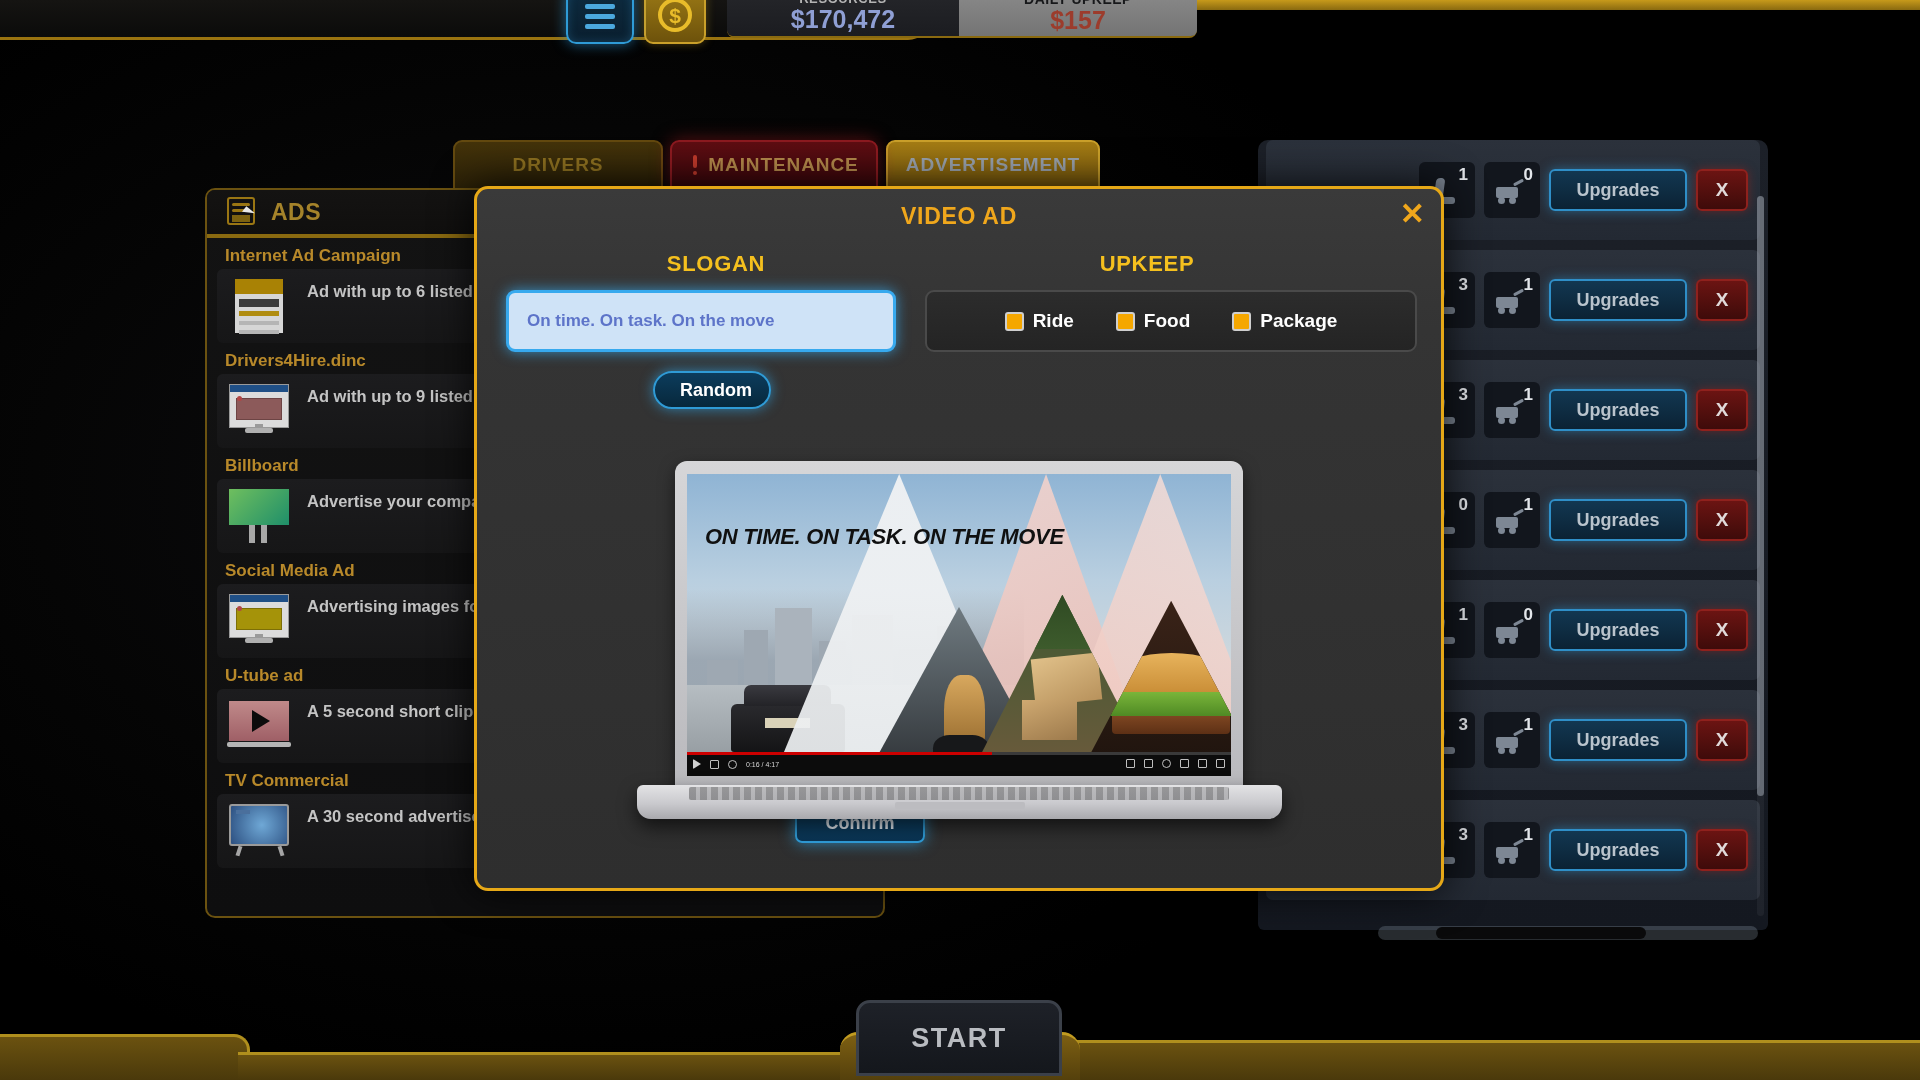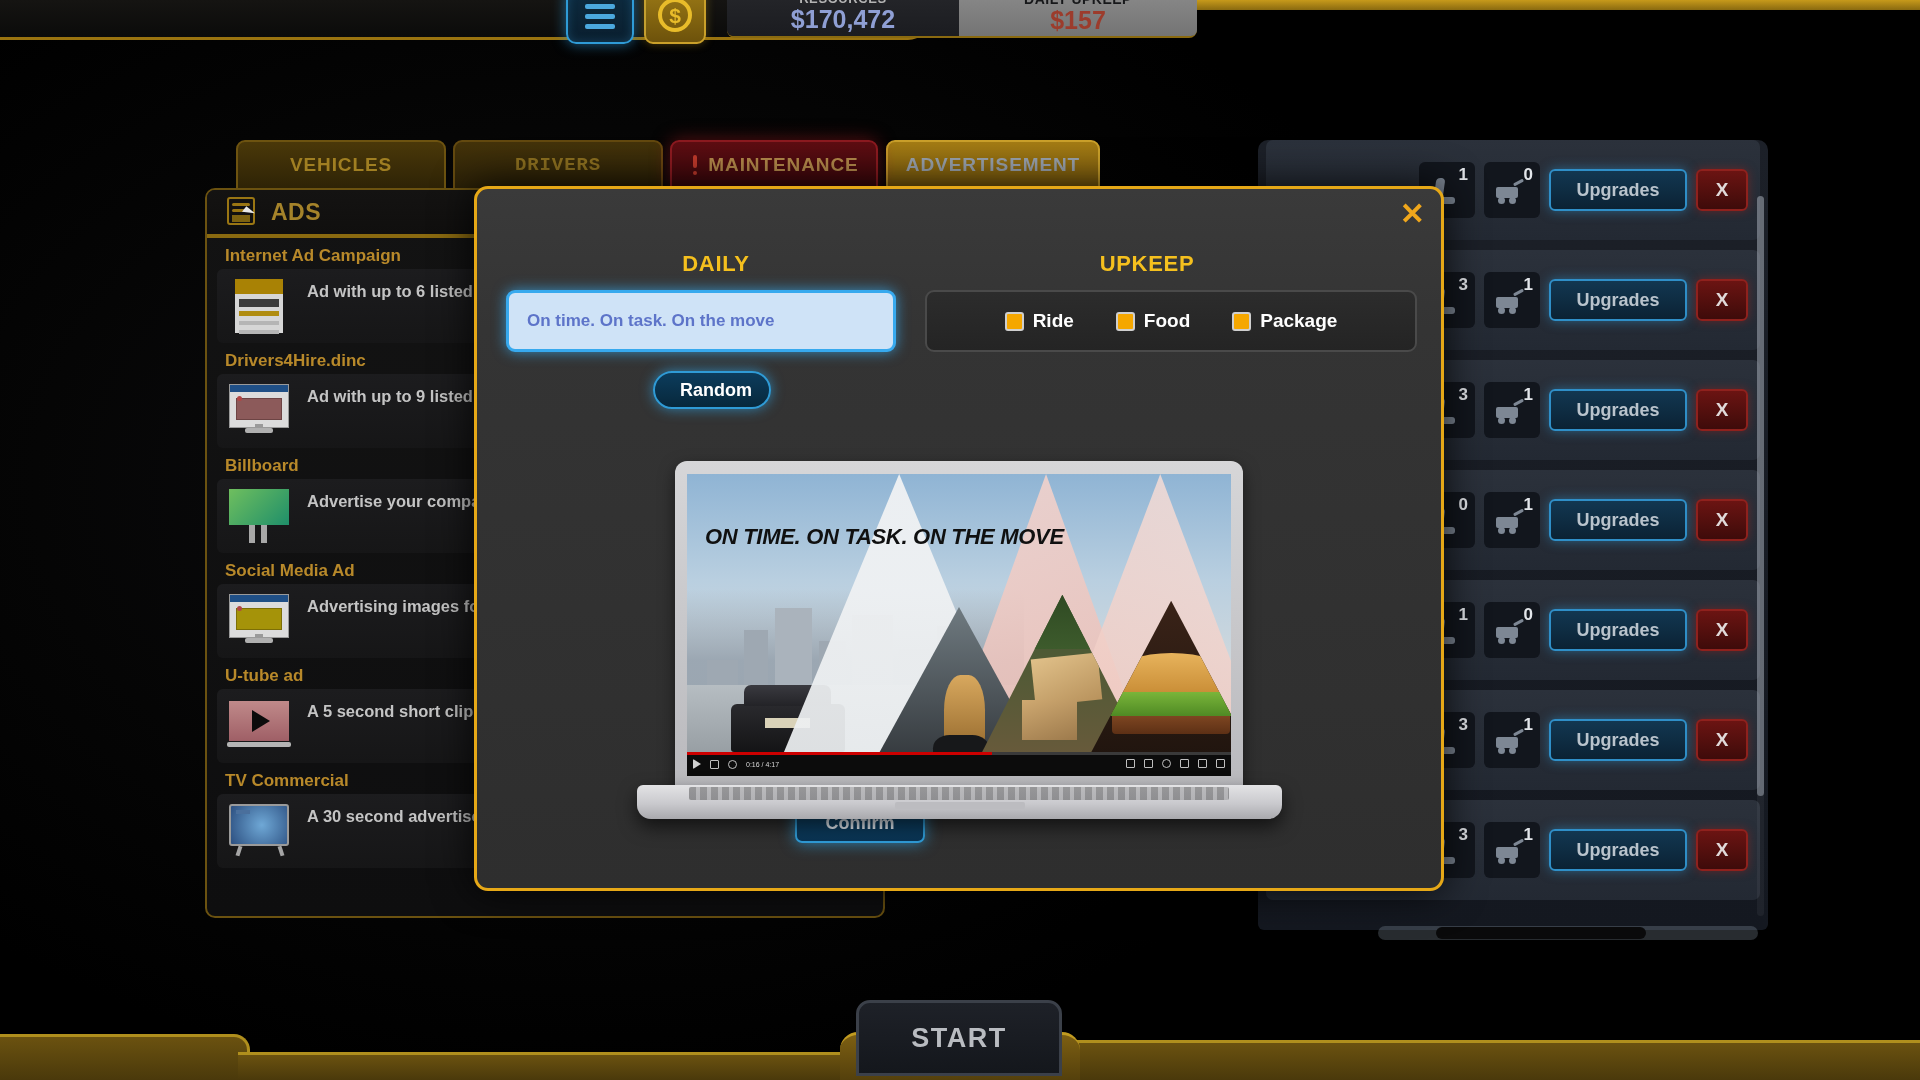--- a/index.html
+++ b/index.html
@@ -86,21 +86,21 @@
     position: absolute; top: 0; height: 50px;
     border-radius: 9px 9px 0 0;
     display:flex; align-items:center; justify-content:center; gap: 7px;
     font-size: 19px; font-weight: 800; letter-spacing: .9px;
   }
   .tab-vehicles { left: 236px; width: 210px;
     background: linear-gradient(#4a3809, #2e2306);
     border:2px solid #6d5310; color:#a07f22; }
   .tab-drivers { left: 453px; width: 210px;
     background: linear-gradient(#44330a, #2a2007);
-    border:2px solid #63490f; color:#8d7020;font-family:Liberation Mono, monospace; }
+    border:2px solid #63490f; color:#8d7020; }
   .tab-maint { left: 670px; width: 208px;
     background: linear-gradient(#5e0d12, #3b070b);
     border:2px solid #8c1a20; color:#b4894a;
     box-shadow: 0 0 18px rgba(170,25,32,.5); }
   .tab-adv { left: 886px; width: 214px;
     background: linear-gradient(#a47c14, #7a5a0d);
     border:2px solid #caa02a; color:#9aa3ae; }
   .warn-ico {
     width: 12px; height: 22px; position: relative; display:inline-block;
   }
@@ -484,23 +484,20 @@
         <div class="res-val">$170,472</div>
       </div>
       <div class="upk-box">
         <div class="upk-lbl">DAILY UPKEEP</div>
         <div class="upk-val">$157</div>
       </div>
     </div>
   </div>
 
   <div class="tabs">
-    <div class="tab tab-vehicles">
-      <span>VEHICLES</span>
-    </div>
     <div class="tab tab-drivers">
       <span>DRIVERS</span>
     </div>
     <div class="tab tab-adv">
       <span>ADVERTISEMENT</span>
     </div>
     <div class="tab tab-maint">
       <span class="warn-ico"></span>
       <span>MAINTENANCE</span>
     </div>
@@ -742,23 +739,24 @@
     </div>
     <div class="fleet-scroll">
         <div class="thumb"></div>
       </div>
   </div>
   <div class="fleet-hscroll">
       <div class="th"></div>
     </div>
 
   <div class="modal">
+    <div class="modal-title">VIDEO AD</div>
     <div class="modal-close">✕</div>
 
-    <div class="col-head head-slogan">DAILY</div>
+    <div class="col-head head-slogan">SLOGAN</div>
     <div class="col-head head-content">UPKEEP</div>
 
     <div class="slogan-input" placeholder="Enter slogan">On time. On task. On the move</div>
 
     <div class="random-btn">Random</div>
 
     <div class="content-box">
       <div class="chk-item">
         <span class="chk-box on"></span>
         <span>Ride</span>

